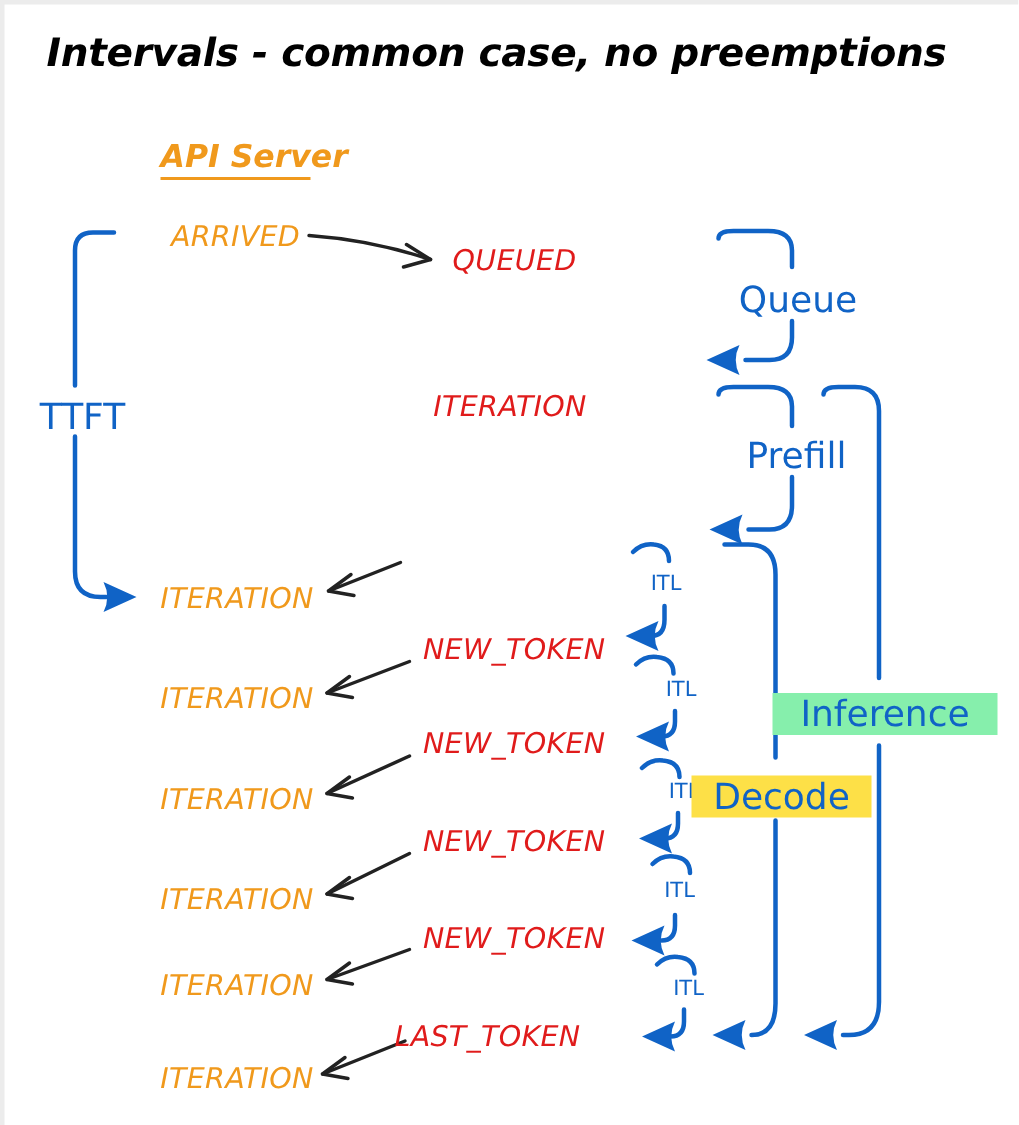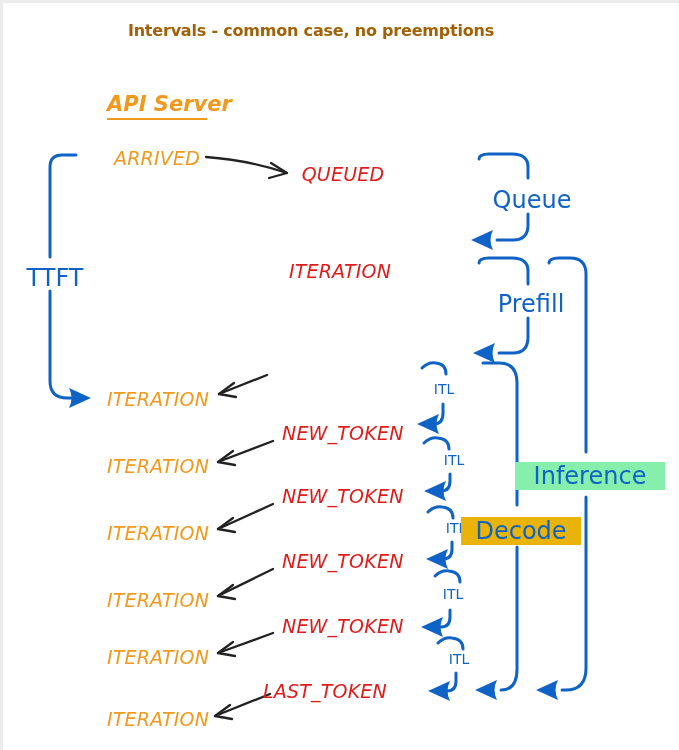--- a/index.html
+++ b/index.html
@@ -9,21 +9,21 @@
     background:#ffffff;
     border-left:3px solid #ececec;
     border-top:3px solid #ececec;
     box-sizing:border-box;
     overflow:hidden;
     font-family:"DejaVu Sans", sans-serif;
   }
   .lines{position:absolute;left:-3px;top:-3px;width:679px;height:750px;}
   .label{position:absolute;text-align:center;white-space:nowrap;}
   .title{
-    font-size:16px;font-weight:bold;color:#a16207;
+    font-size:26px;font-weight:bold;font-style:italic;color:#000000;
     letter-spacing:-0.2px;
   }
   .hand{font-style:italic;font-size:19px;letter-spacing:0.2px;}
   .orange{color:#f0991c;}
   .red{color:#e01b1b;}
   .blue{color:#1063c6;}
   .colhead{
     font-style:italic;font-size:21px;font-weight:bold;
     border-bottom:2px solid currentColor;padding-bottom:2px;
   }
@@ -146,16 +146,16 @@
   <div class="label hand red" style="left:252px;top:677px;width:140px;font-style:italic;">LAST_TOKEN</div>
 
   <div class="label interval blue" style="left:2px;top:261px;width:100px;">TTFT</div>
   <div class="label interval blue" style="left:469px;top:183px;width:120px;">Queue</div>
   <div class="label interval blue" style="left:468px;top:287px;width:120px;">Prefill</div>
   <div class="label itl blue" style="left:419px;top:378px;width:44px;">ITL</div>
   <div class="label itl blue" style="left:429px;top:449px;width:44px;">ITL</div>
   <div class="label itl blue" style="left:431px;top:517px;width:44px;">ITL</div>
   <div class="label itl blue" style="left:428px;top:583px;width:44px;">ITL</div>
   <div class="label itl blue" style="left:434px;top:648px;width:44px;">ITL</div>
-  <div class="label interval blue" style="left:458px;top:514px;width:120px;background:#eab308;">Decode</div>
+  <div class="label interval blue" style="left:458px;top:514px;width:120px;background:#fde047;">Decode</div>
   <div class="label interval blue" style="left:512px;top:459px;width:150px;background:#86efac;">Inference</div>
 
 </div>
 
 </body></html>

